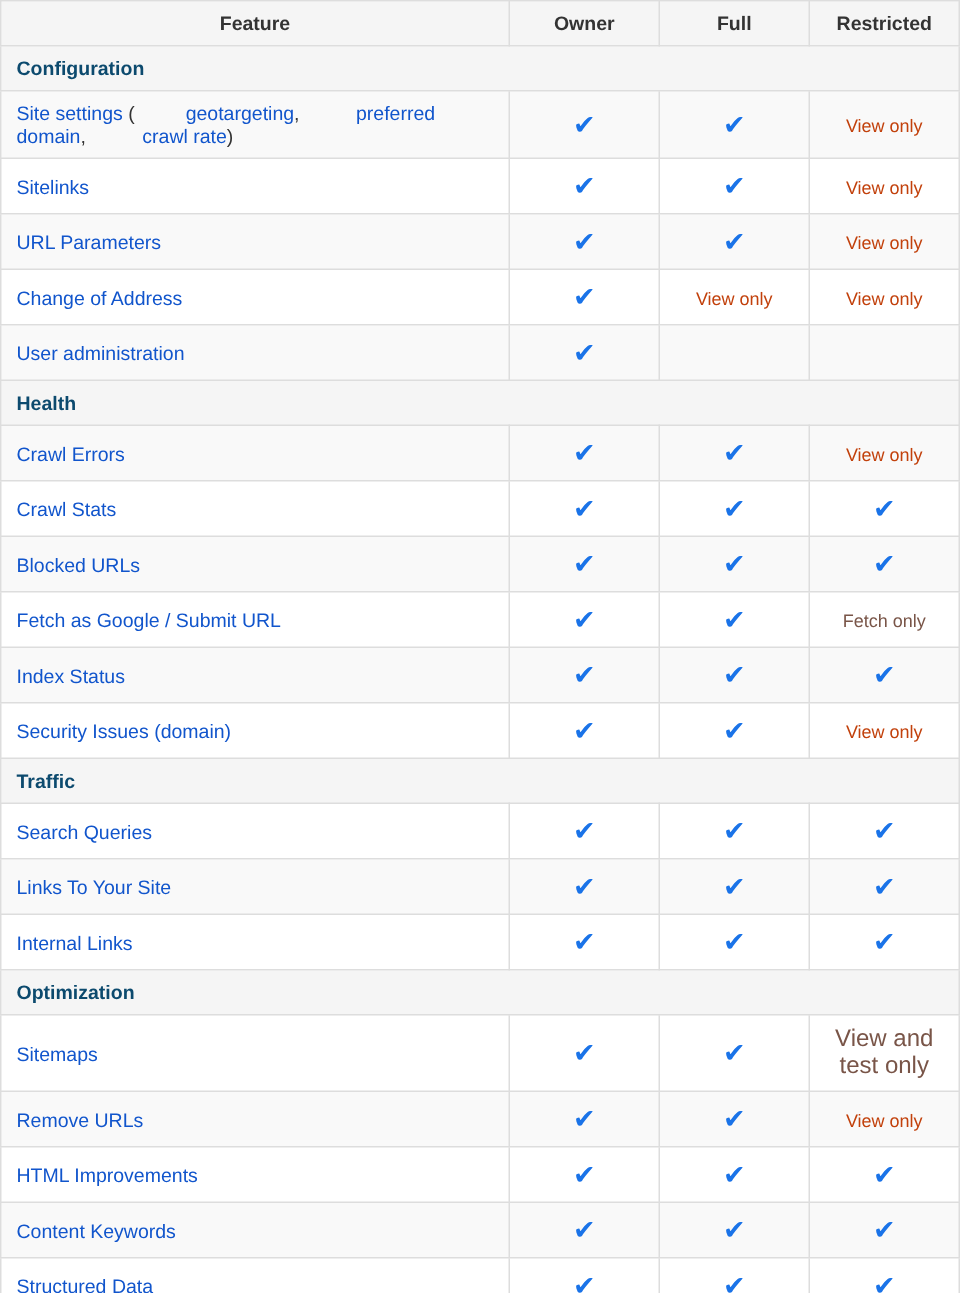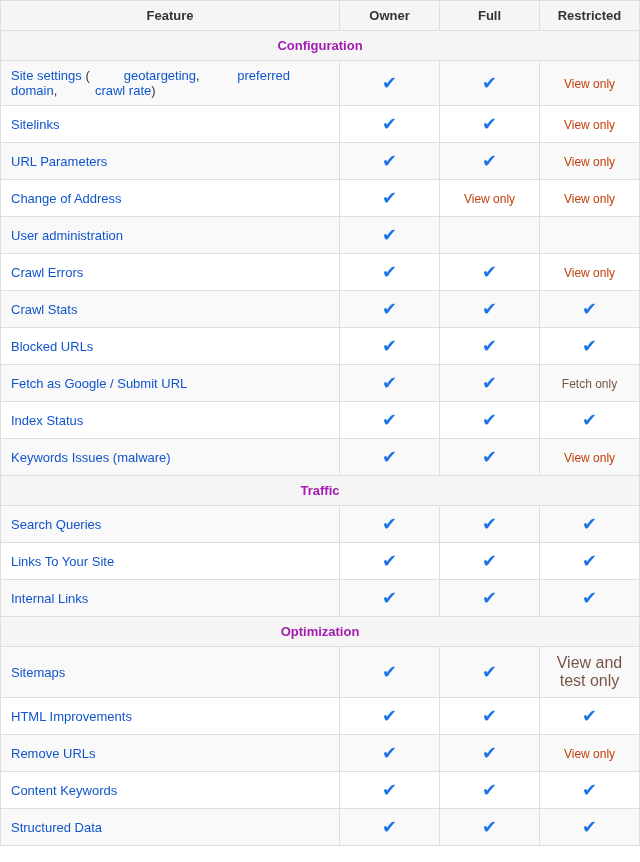--- a/index.html
+++ b/index.html
@@ -28,22 +28,22 @@
     td:nth-child(2), td:nth-child(3), td:nth-child(4) {
       text-align: center;
       width: 100px;
     }
     th:nth-child(2), th:nth-child(3), th:nth-child(4) {
       width: 100px;
     }
     tr.section-header td {
       background: #f5f5f5;
       font-weight: bold;
-      color: #a21caf;
-      text-align: center;
+      color: #0c4a6e;
+      text-align: left;
     }
     tr.data-row:nth-child(even) {
       background: #f9f9f9;
     }
     tr.data-row:nth-child(odd) {
       background: #fff;
     }
     .link {
       color: #1155cc;
       text-decoration: none;
@@ -111,20 +111,23 @@
       <td><span class="check">✔</span></td>
       <td><span class="view-only">View only</span></td>
       <td><span class="view-only">View only</span></td>
     </tr>
       <tr class="data-row">
       <td class="feature-col"><a class="link" href="#">User administration</a></td>
       <td><span class="check">✔</span></td>
       <td></td>
       <td></td>
     </tr>
+      <tr class="section-header">
+        <td colspan="4">Health</td>
+      </tr>
       <tr class="data-row">
       <td class="feature-col"><a class="link" href="#">Crawl Errors</a></td>
       <td><span class="check">✔</span></td>
       <td><span class="check">✔</span></td>
       <td><span class="view-only">View only</span></td>
     </tr>
       <tr class="data-row">
       <td class="feature-col"><a class="link" href="#">Crawl Stats</a></td>
       <td><span class="check">✔</span></td>
       <td><span class="check">✔</span></td>
@@ -142,21 +145,21 @@
       <td><span class="check">✔</span></td>
       <td><span class="fetch-only">Fetch only</span></td>
     </tr>
       <tr class="data-row">
       <td class="feature-col"><a class="link" href="#">Index Status</a></td>
       <td><span class="check">✔</span></td>
       <td><span class="check">✔</span></td>
       <td><span class="check">✔</span></td>
     </tr>
       <tr class="data-row">
-      <td class="feature-col"><a class="link" href="#">Keywords Issues (malware)</a></td>
+      <td class="feature-col"><a class="link" href="#">Security Issues (domain)</a></td>
       <td><span class="check">✔</span></td>
       <td><span class="check">✔</span></td>
       <td><span class="view-only">View only</span></td>
     </tr>
       <tr class="section-header">
         <td colspan="4">Traffic</td>
       </tr>
       <tr class="data-row">
       <td class="feature-col"><a class="link" href="#">Search Queries</a></td>
       <td><span class="check">✔</span></td>
@@ -178,30 +181,30 @@
       <tr class="section-header">
         <td colspan="4">Optimization</td>
       </tr>
       <tr class="data-row">
       <td class="feature-col"><a class="link" href="#">Sitemaps</a></td>
       <td><span class="check">✔</span></td>
       <td><span class="check">✔</span></td>
       <td><span class="view-test-only">View and test only</span></td>
     </tr>
       <tr class="data-row">
+      <td class="feature-col"><a class="link" href="#">Remove URLs</a></td>
+      <td><span class="check">✔</span></td>
+      <td><span class="check">✔</span></td>
+      <td><span class="view-only">View only</span></td>
+    </tr>
+      <tr class="data-row">
       <td class="feature-col"><a class="link" href="#">HTML Improvements</a></td>
       <td><span class="check">✔</span></td>
       <td><span class="check">✔</span></td>
       <td><span class="check">✔</span></td>
-    </tr>
-      <tr class="data-row">
-      <td class="feature-col"><a class="link" href="#">Remove URLs</a></td>
-      <td><span class="check">✔</span></td>
-      <td><span class="check">✔</span></td>
-      <td><span class="view-only">View only</span></td>
     </tr>
       <tr class="data-row">
       <td class="feature-col"><a class="link" href="#">Content Keywords</a></td>
       <td><span class="check">✔</span></td>
       <td><span class="check">✔</span></td>
       <td><span class="check">✔</span></td>
     </tr>
       <tr class="data-row">
       <td class="feature-col"><a class="link" href="#">Structured Data</a></td>
       <td><span class="check">✔</span></td>

